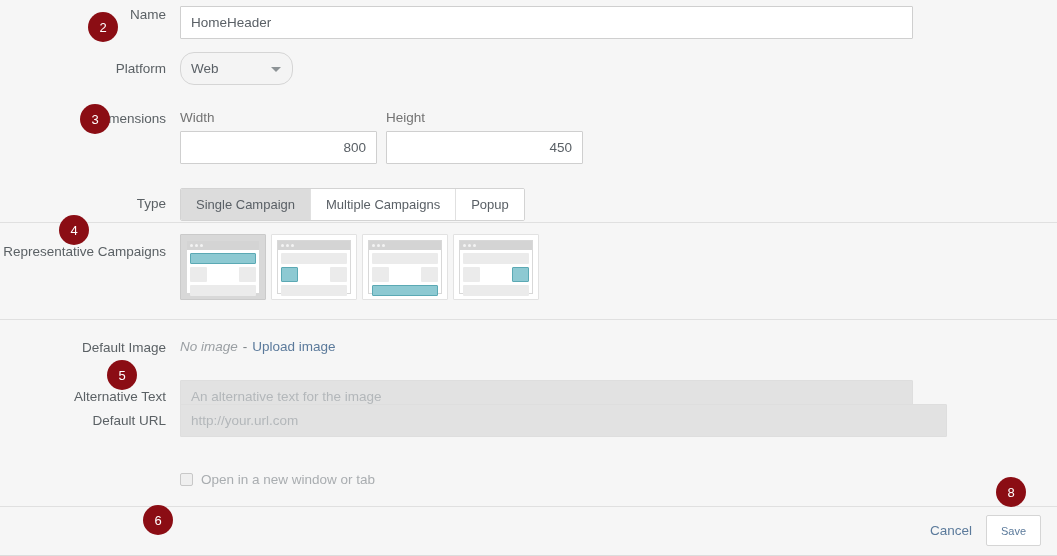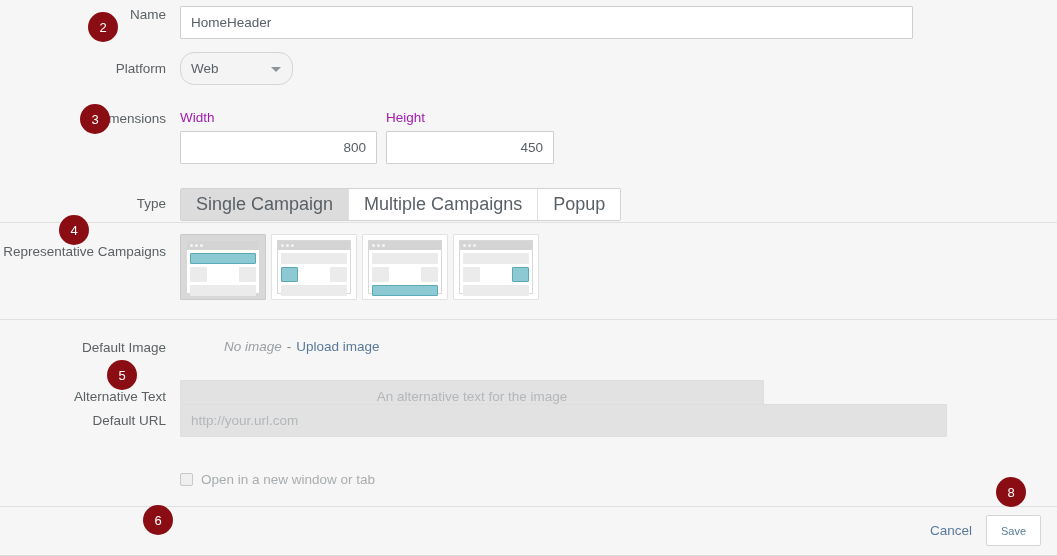--- a/index.html
+++ b/index.html
@@ -105,39 +105,39 @@
     margin-top: -2px;
     width: 0; height: 0;
     border-left: 5px solid transparent;
     border-right: 5px solid transparent;
     border-top: 5px solid #8d9396;
   }
 
   
   .sublabel {
     font-size: 13.5px;
-    color: #a21caf;
+    color: #737373;
     line-height: 16px;
     margin-bottom: 5px;
   }
 
   
   .seg {
     display: flex;
     border: 1px solid #d3d3d3;
     border-radius: 2px;
     overflow: hidden;
     background: #ffffff;
     width: max-content;
   }
   .seg-item {
     padding: 0 15px;
     height: 31px;
     line-height: 31px;
-    font-size: 18px;
+    font-size: 13px;
     color: #5a6066;
     background: #ffffff;
     border-right: 1px solid #e0e0e0;
     cursor: pointer;
     white-space: nowrap;
   }
   .seg-item:last-child { border-right: none; }
   .seg-item.active { background: #dcdcdc; }
 
   
@@ -287,21 +287,21 @@
   <div class="row" style="left:0; top:110px; width:1057px;">
     <div class="badge" style="left:59px; top:105px;">4</div>
     <div class="label">Dimensions</div>
     <div class="field" style="display:flex; gap:9px;">
       <div>
         <div class="sublabel">Width</div>
         <input class="txt num" type="text" style="width: 197px;" value="800">
       </div>
       <div>
         <div class="sublabel">Height</div>
-        <input class="txt num" type="text" style="width: 168px;" value="450">
+        <input class="txt num" type="text" style="width: 197px;" value="450">
       </div>
     </div>
   </div>
 
   <div class="row" style="left:0; top:188px; width:1057px;">
     <div class="badge" style="left:107px; top:172px;">5</div>
     <div class="label" style="line-height:31px;">Type</div>
     <div class="field">
       <div class="seg">
         <div class="seg-item active">Single Campaign</div>
@@ -394,34 +394,34 @@
             </div>
           </div>
         </div>
 
       </div>
     </div>
   </div>
 
   <div class="divider" style="top:319px;"></div>
 
-  <div class="row" style="left:0; top:339px; width:839px;gap:44px;">
+  <div class="row" style="left:0; top:339px; width:839px;">
 
     <div class="label">Default Image</div>
     <div class="field" style="display:flex; align-items:center; gap:5px;">
       <span class="noimg">No image</span>
       <span class="dash">-</span>
       <span class="link">Upload image</span>
     </div>
   </div>
 
   <div class="row" style="left:0; top:380px; width:1057px;">
     <div class="label" style="line-height:33px;">Alternative Text</div>
     <div class="field">
-      <input class="txt disabled" type="text" style="width: 584px; text-align: center;" disabled="" placeholder="An alternative text for the image">
+      <input class="txt disabled" type="text" style="width: 733px;" disabled="" placeholder="An alternative text for the image">
     </div>
   </div>
 
   <div class="row" style="left:0; top:404px; width:1057px;">
     <div class="label" style="line-height:33px;">Default URL</div>
     <div class="field">
       <input class="txt disabled" type="text" style="width: 767px;" disabled="" placeholder="http://your.url.com">
     </div>
   </div>
 

